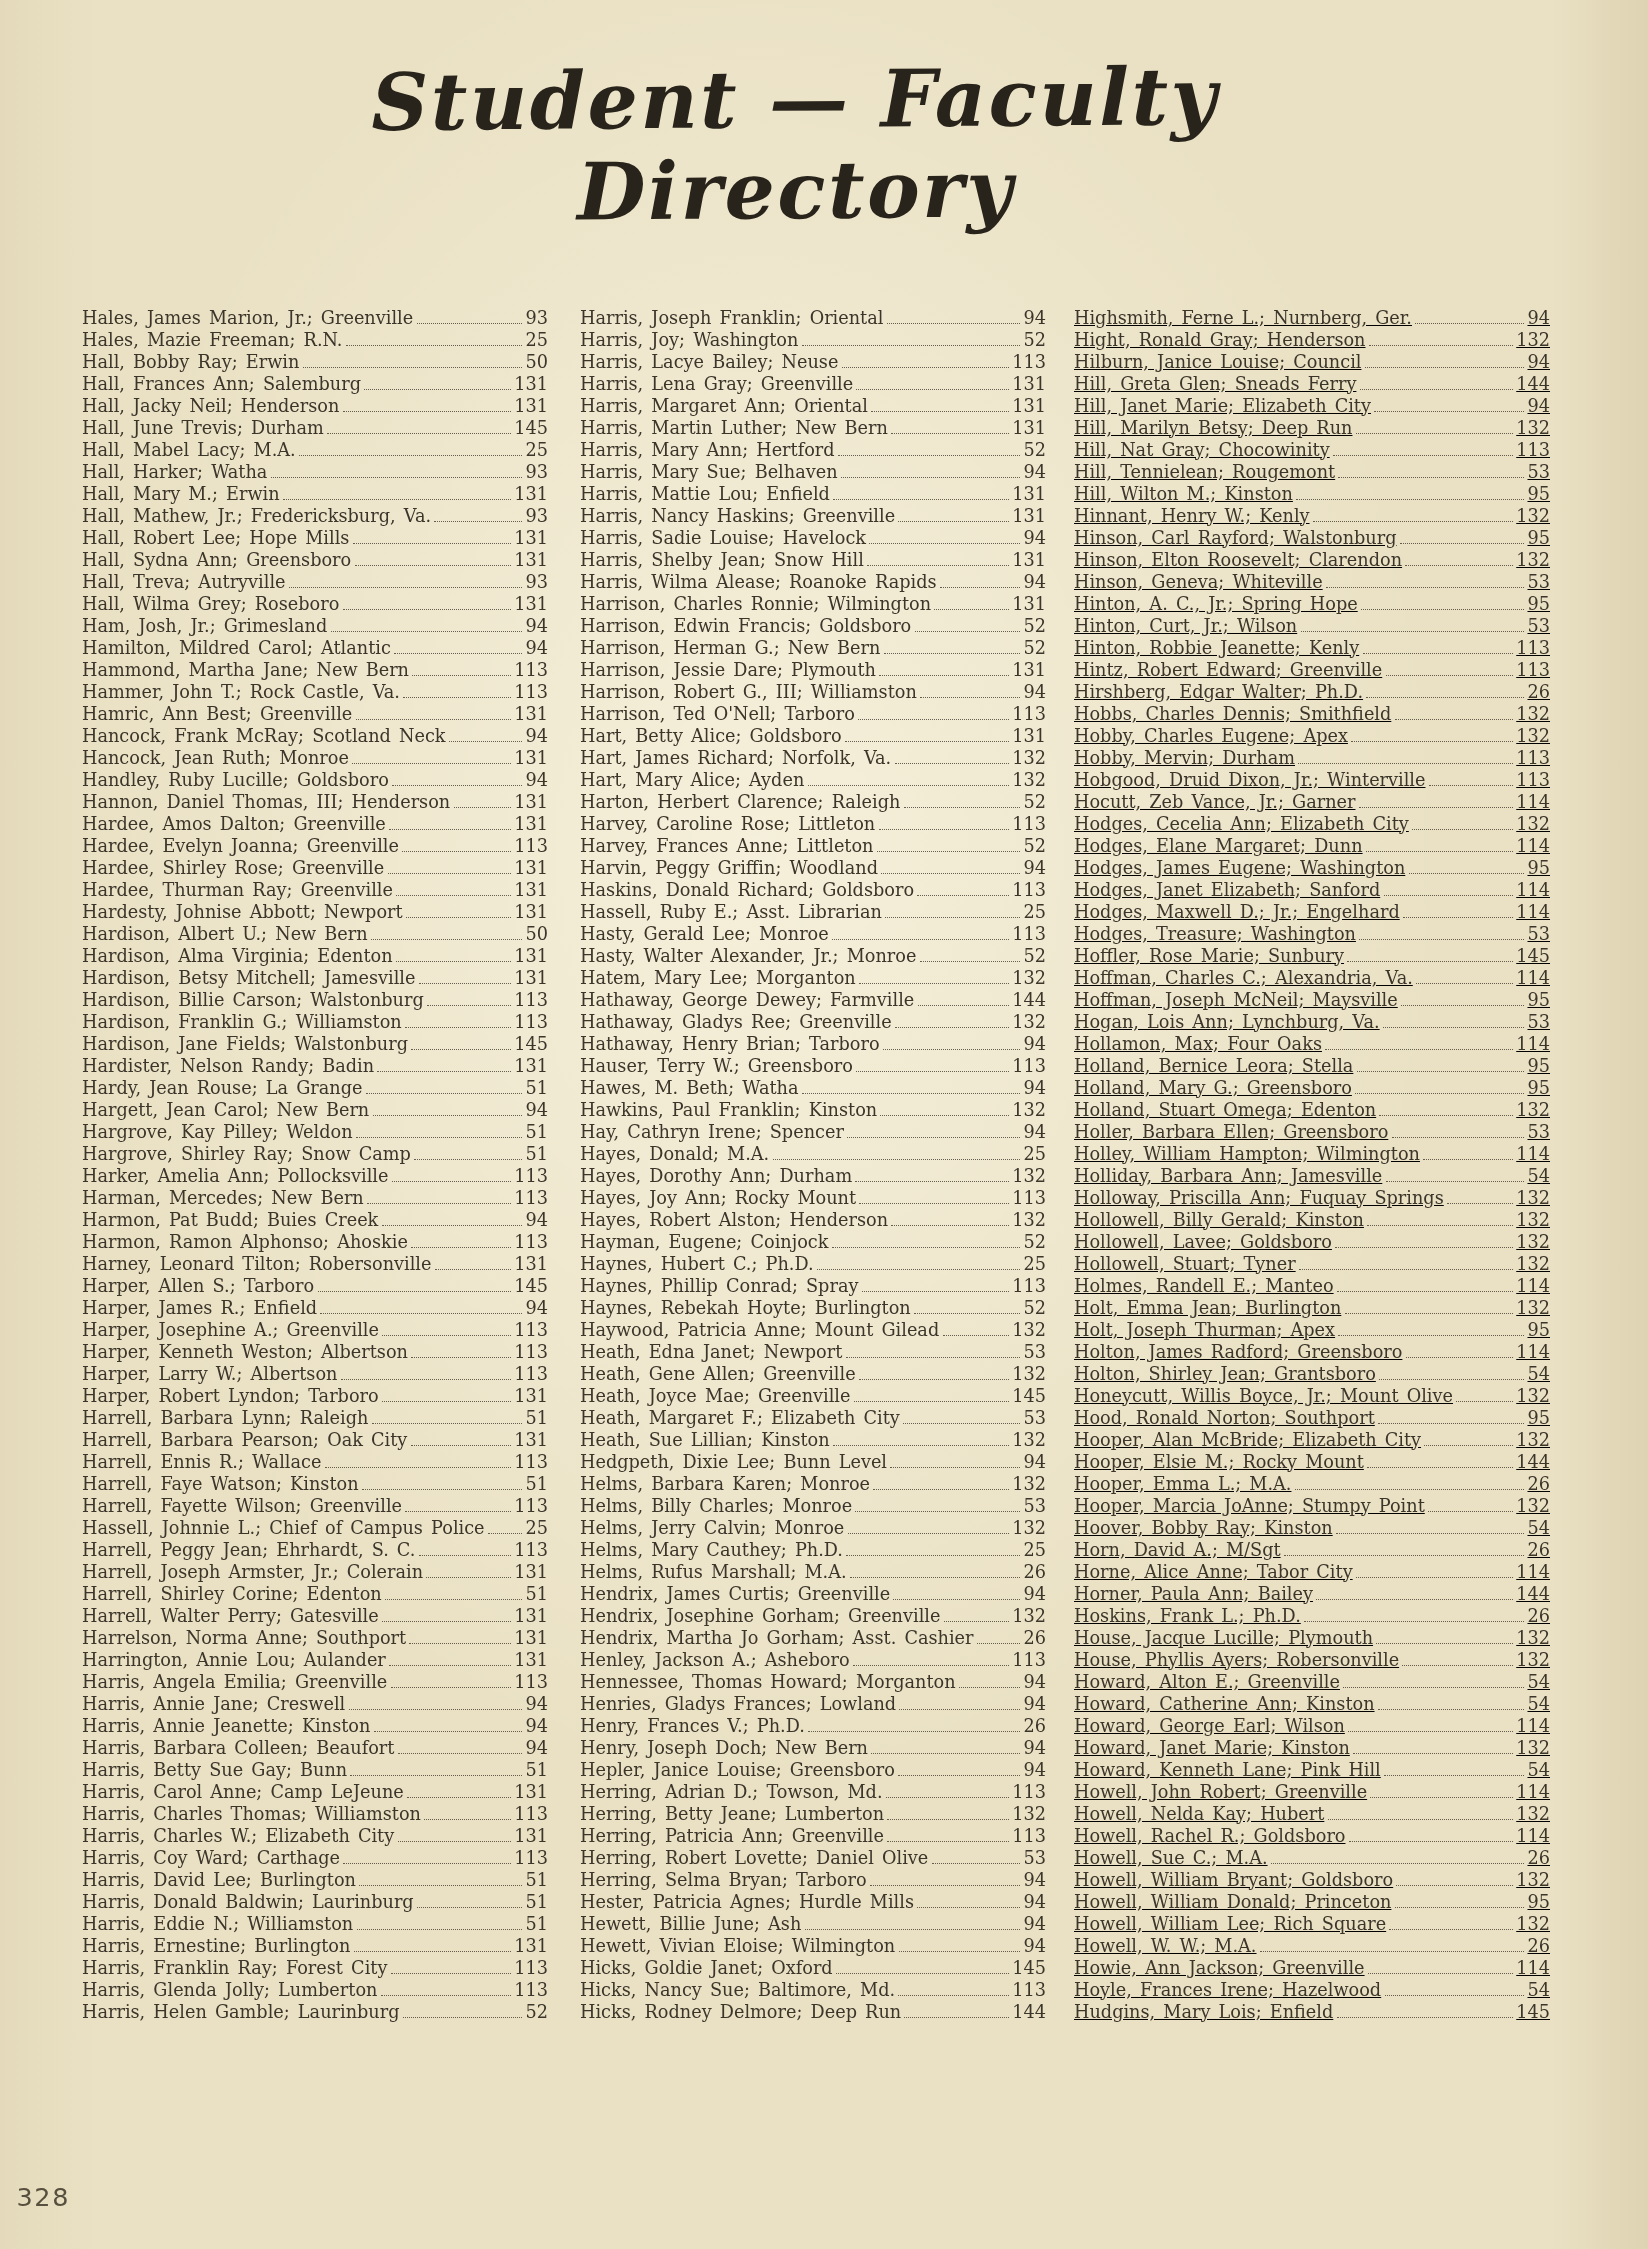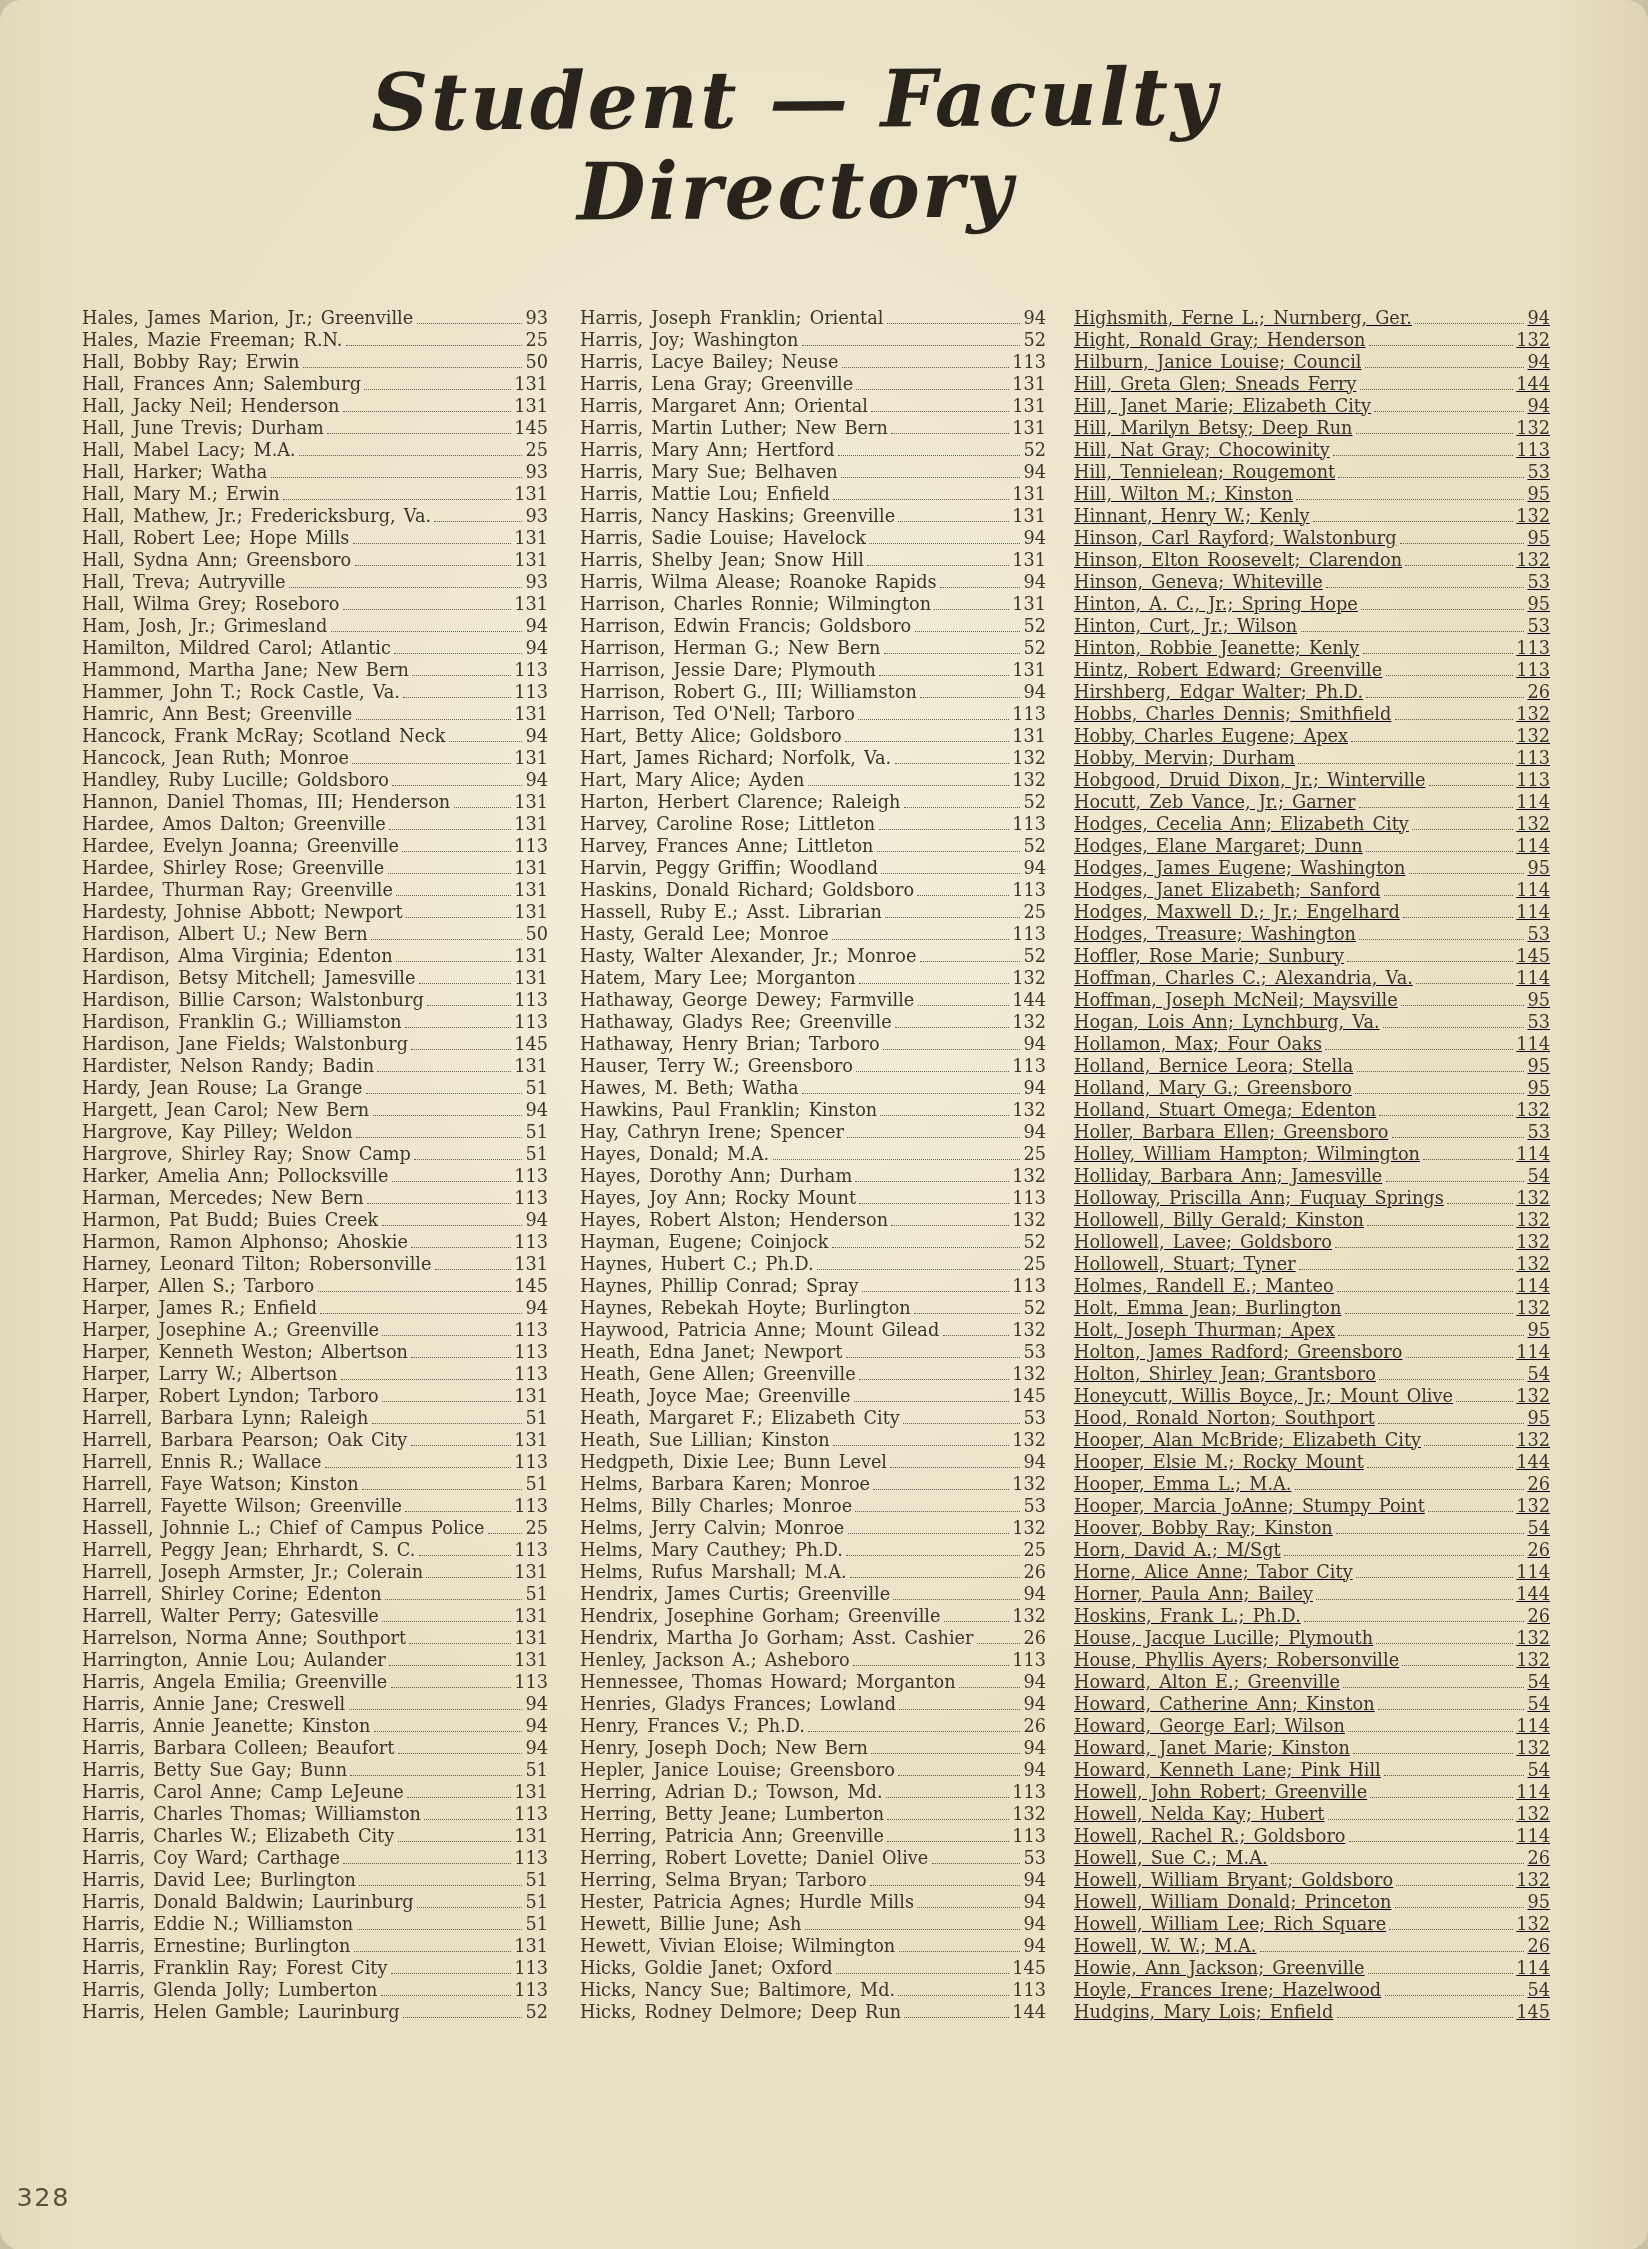--- a/index.html
+++ b/index.html
@@ -5,21 +5,20 @@
   html,body{margin:0;padding:0;background:#c8bfa4;}
   .page{
     position:relative;
     width:1648px;height:2250px;
     background:
       radial-gradient(ellipse 1154px 1566px at 46% 38%, rgba(255,252,238,.55) 0%, rgba(255,252,238,0) 60%),
       linear-gradient(to right, #e4dabb 0%, #eae1c4 6%, #eae1c4 94%, #ded3b2 100%),
       #e9dfc2;
     font-family:"DejaVu Serif","Liberation Serif",serif;
     overflow:hidden;
-    border-radius:21px;
   }
   .title-block{
     position:absolute;top:59px;left:0;width:1591px;
     text-align:center;color:#29241b;
     font-style:italic;font-weight:bold;
     transform:rotate(-0.4deg);
   }
   .title-line1{font-size:79px;letter-spacing:2.5px;line-height:1.05;}
   .title-line2{font-size:79px;letter-spacing:2.5px;line-height:1.05;margin-top:8.2px;}
   .col{position:absolute;top:307px;text-align:center;}

